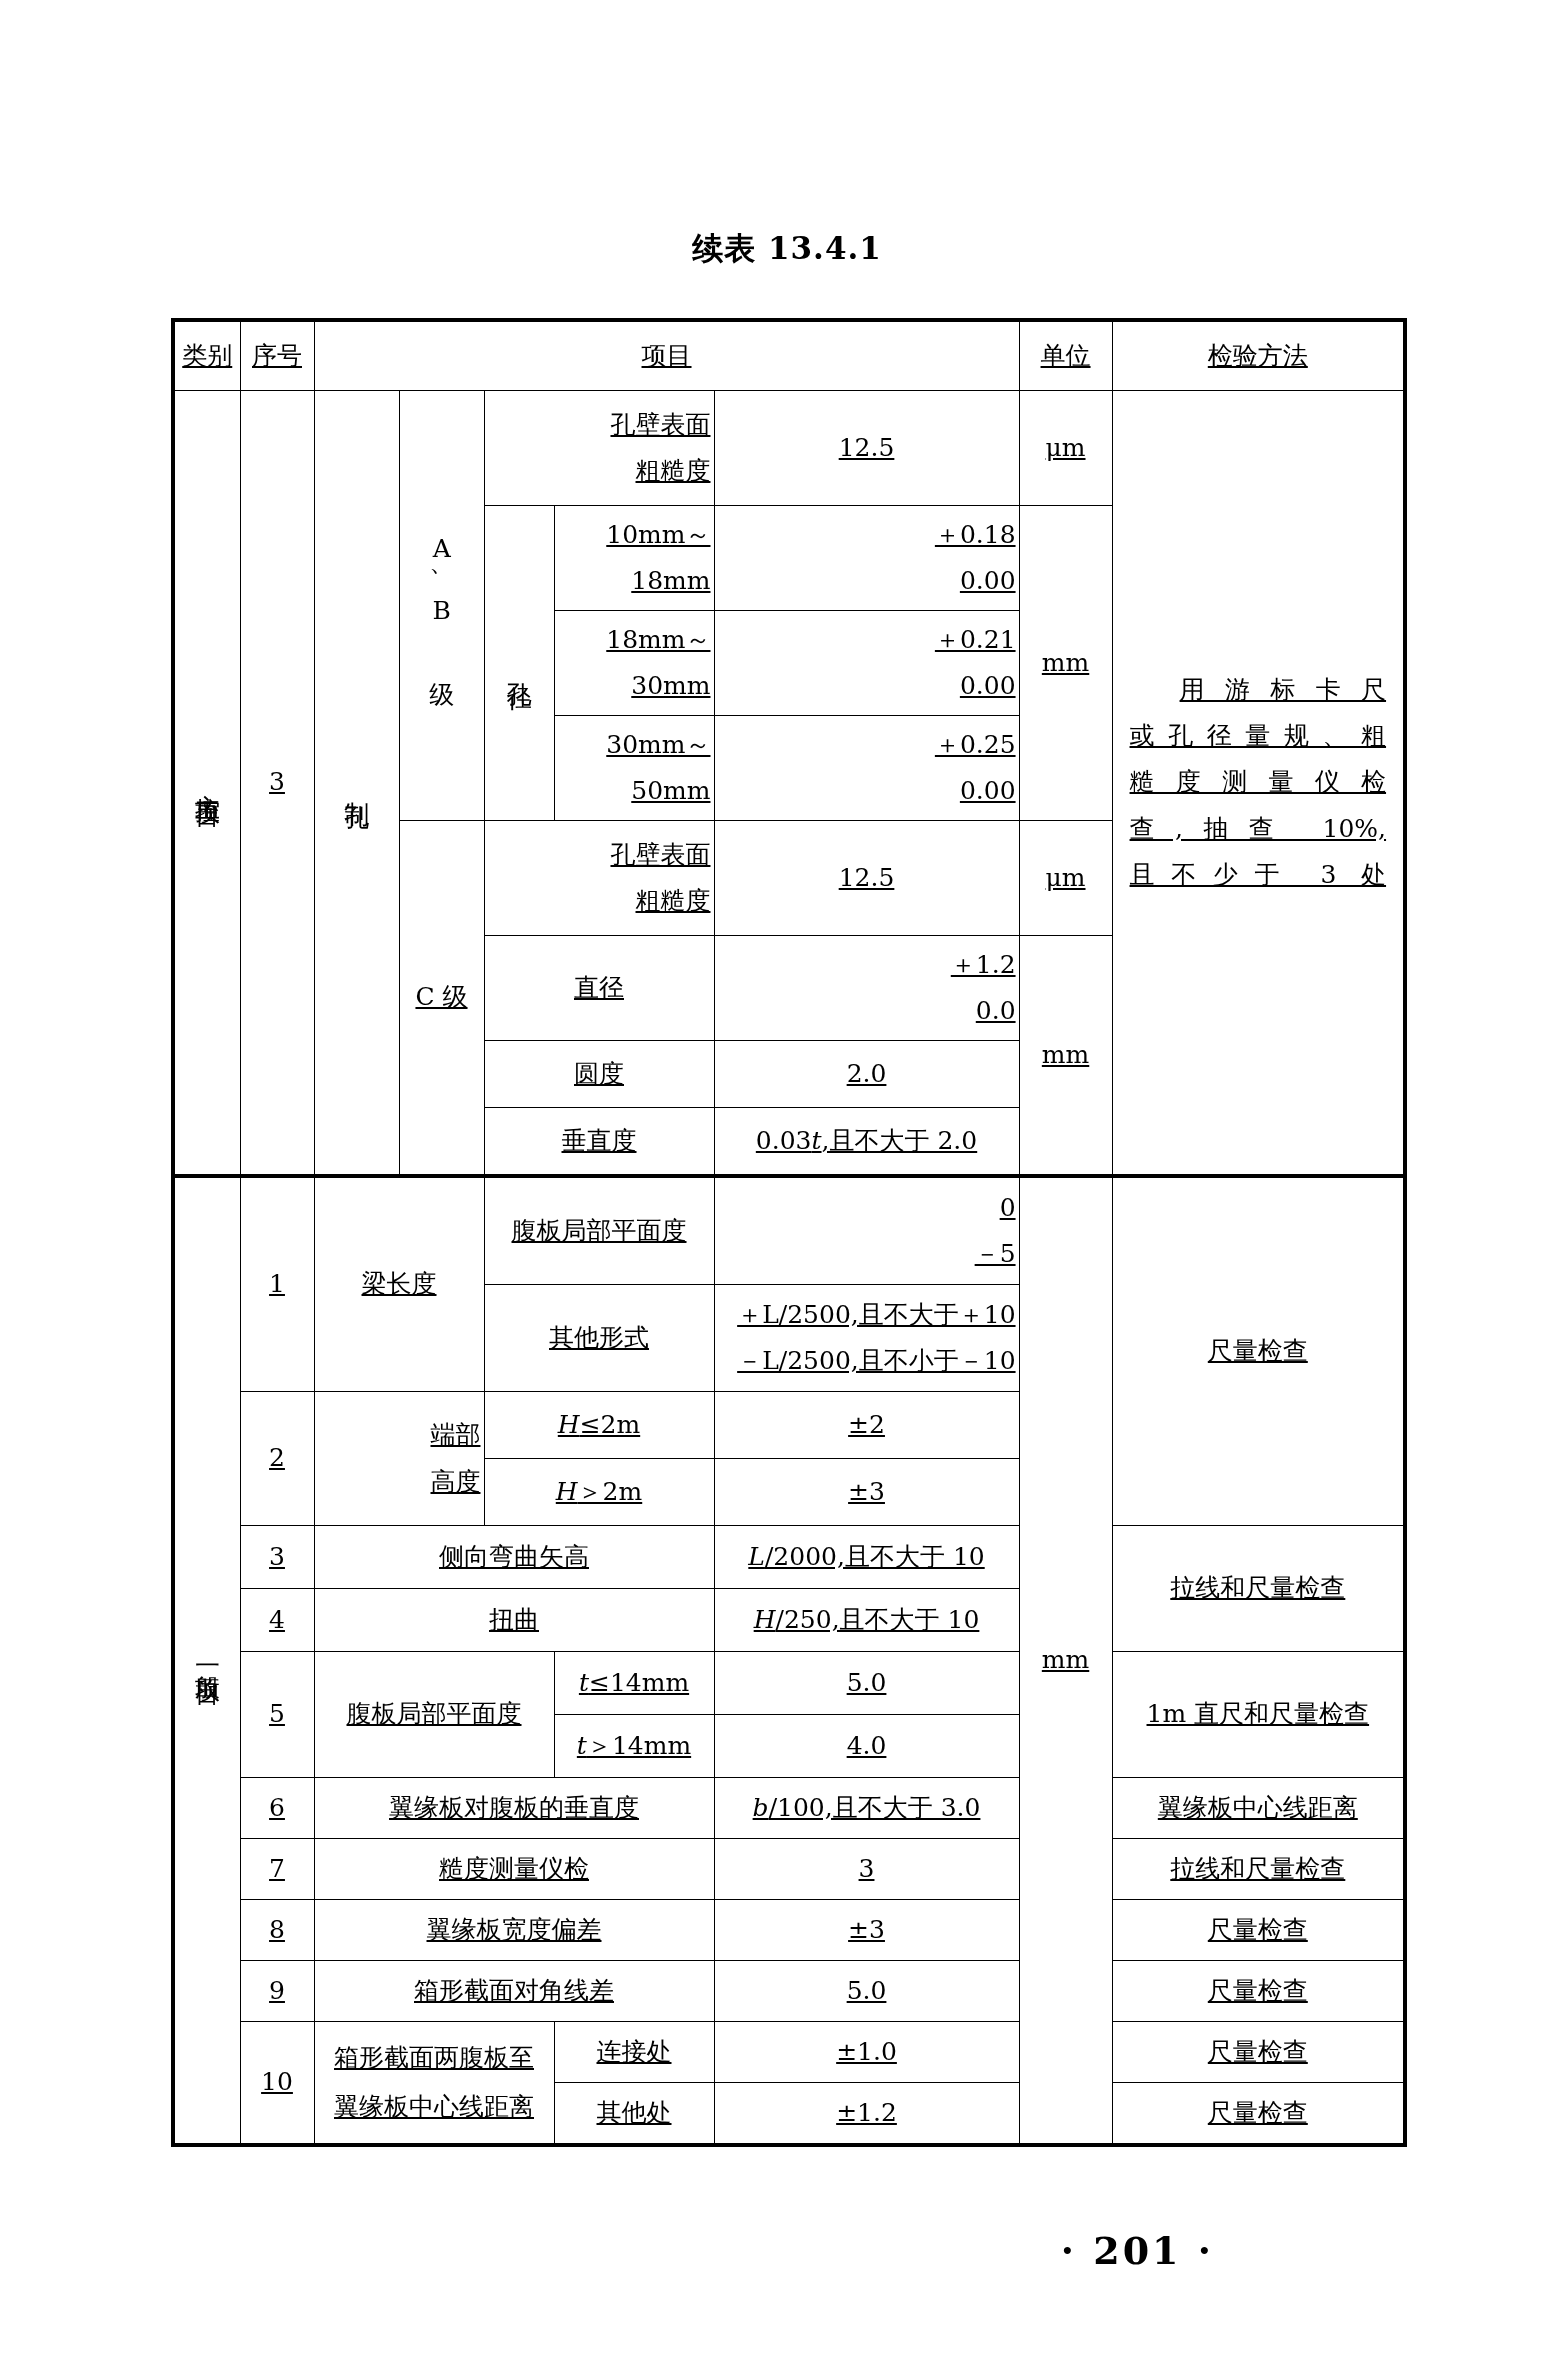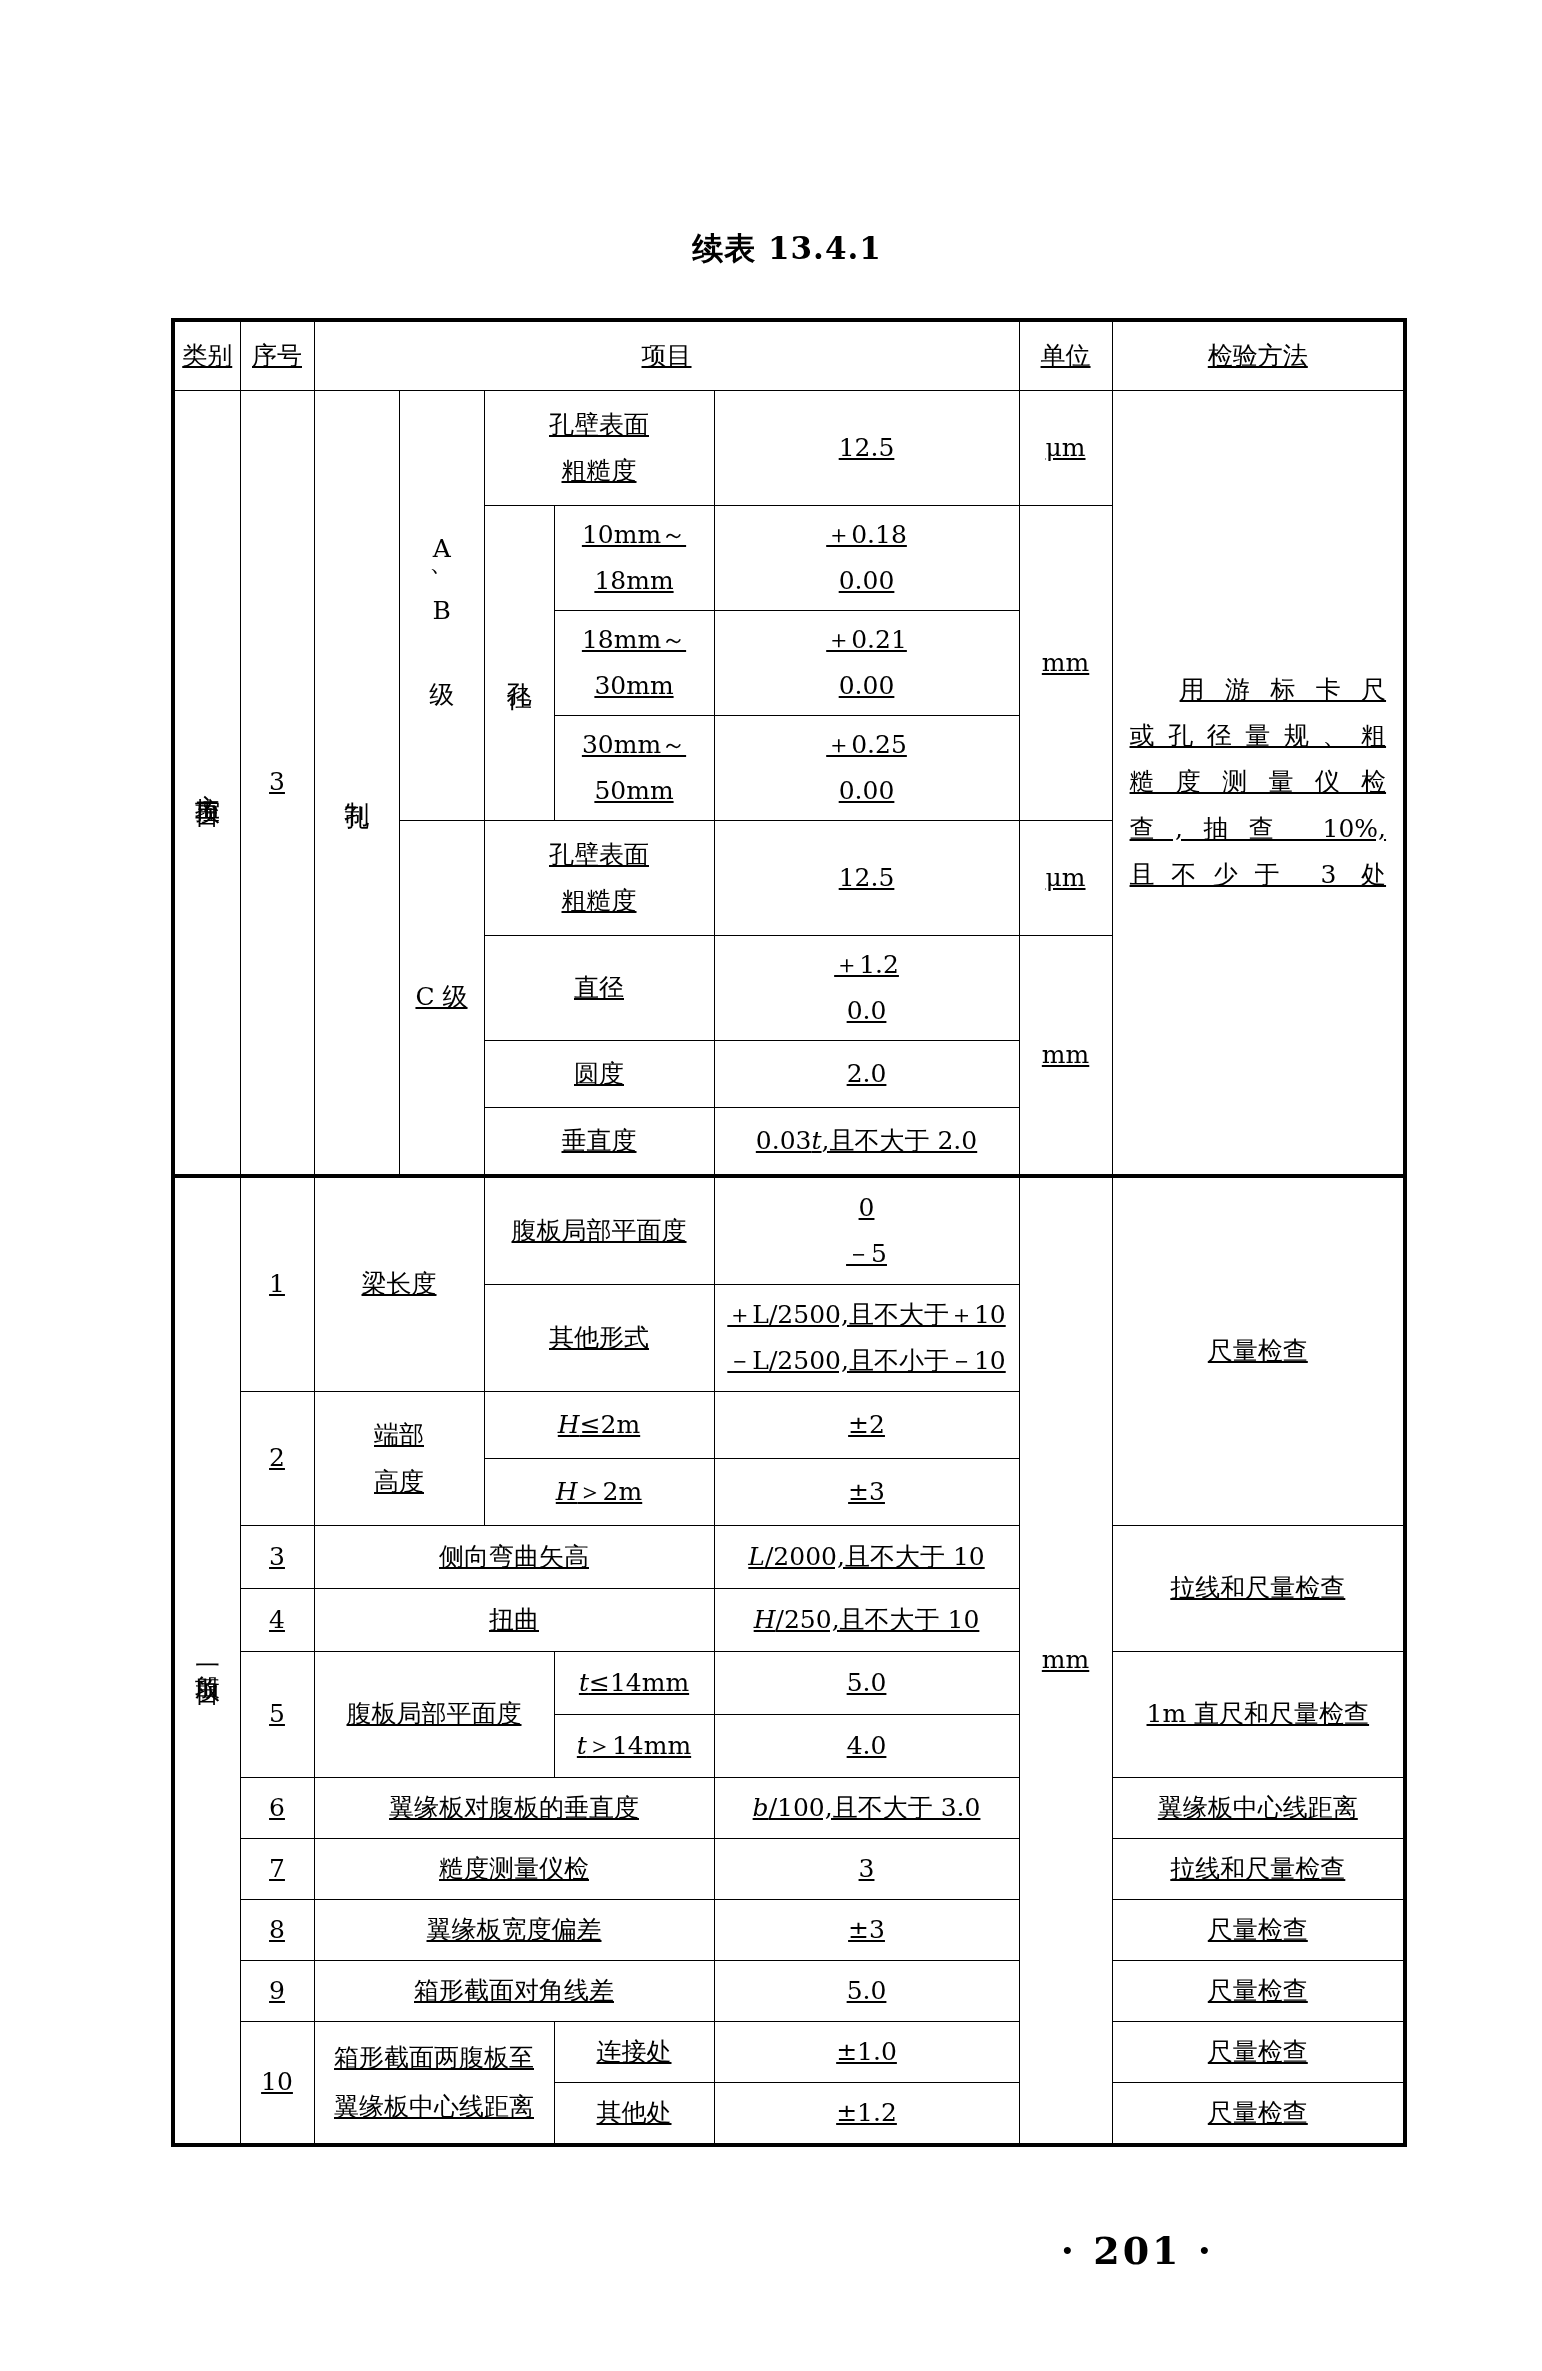--- a/index.html
+++ b/index.html
@@ -64,21 +64,21 @@
   .thick-left { border-left: 4px solid #000 !important; }
   .thick-right { border-right: 4px solid #000 !important; }
 
   .vtext {
     writing-mode: vertical-rl;
     text-orientation: upright;
     letter-spacing: 4px;
     display: inline-block;
     line-height: 1.1;
   }
-  .twoline { line-height: 1.85; }
+  .twoline { line-height: 1.85; text-align: right; }
   .ital { font-style: italic; }
   .just-cn {
     display: block;
     text-align: justify;
     text-align-last: justify;
     padding: 0 14px;
     line-height: 1.85;
     text-indent: 2em;
   }
   .just-cn.noindent { text-indent: 0; }

